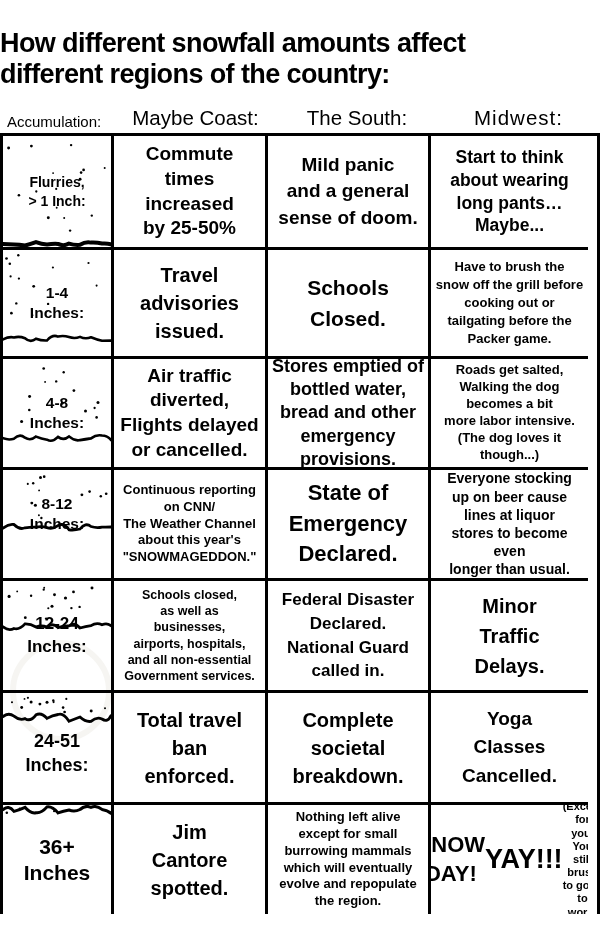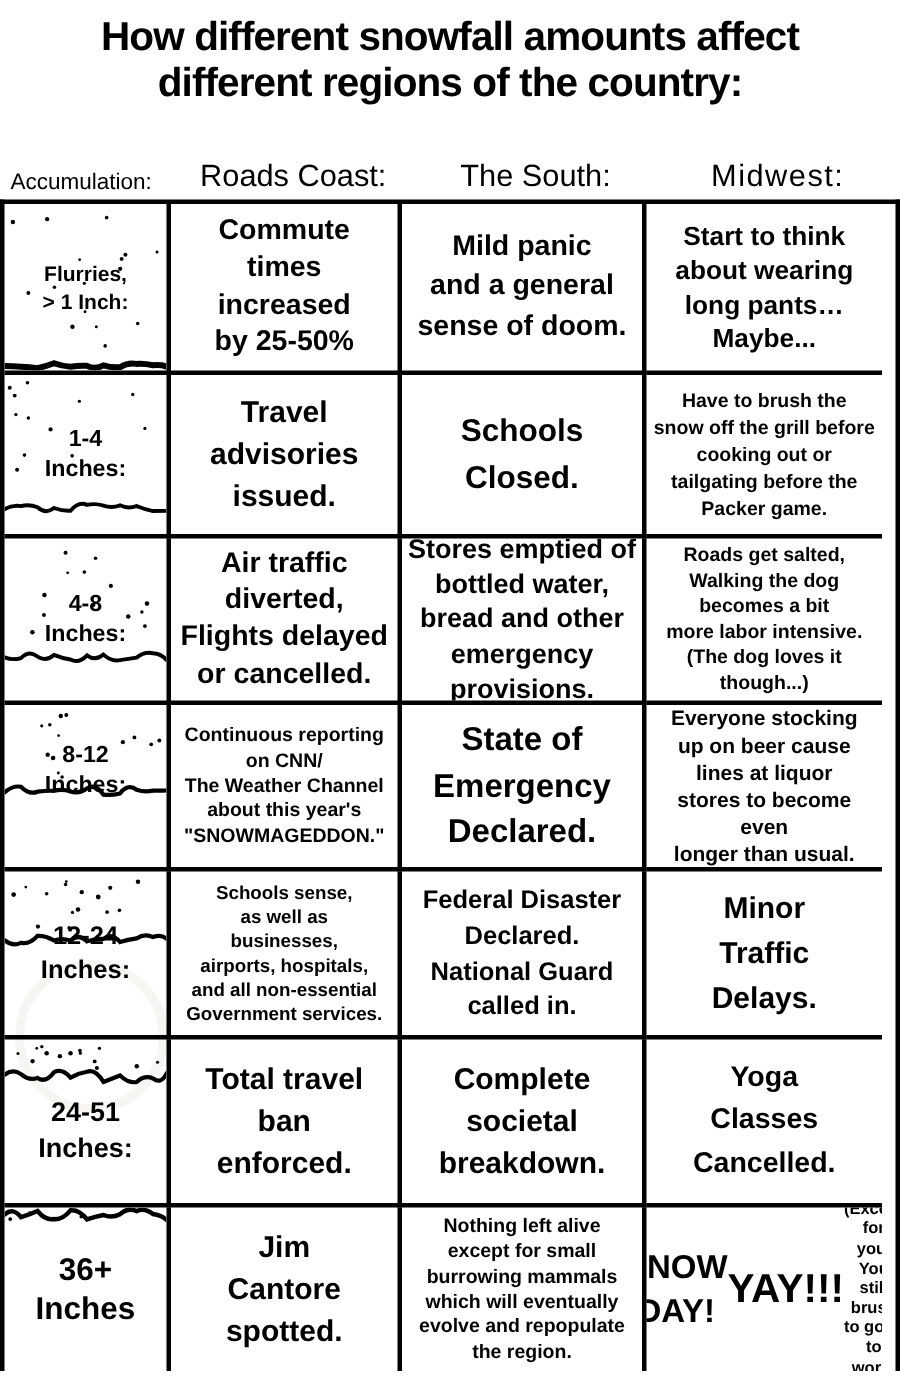--- a/index.html
+++ b/index.html
@@ -2,22 +2,22 @@
 <html><head>
 <meta charset="utf-8">
 <style>
   html,body{margin:0;padding:0}
   body{
     width:600px;height:932px;background:#fff;color:#000;
     font-family:"Liberation Sans",sans-serif;overflow:hidden;
     -webkit-font-smoothing:antialiased;
   }
   .title{
-    height:96px;box-sizing:border-box;padding-top:9px;
-    text-align:center;font-weight:bold;font-size:27px;line-height:1.16;
+    height:96px;box-sizing:border-box;padding-top:28px;
+    font-weight:bold;font-size:27px;line-height:1.16;
     letter-spacing:-0.6px;
   }
   .hdr{
     display:grid;grid-template-columns:114px 157px 166px 157px;
     padding-left:3px;height:37px;align-items:end;box-sizing:border-box;
     padding-bottom:3px;font-weight:normal;
   }
   .hdr .h-acc{font-size:15px;text-align:left;padding-left:4px}
   .hdr .h-col{font-size:20.5px;text-align:center}
   .hdr .h-mid{letter-spacing:1px}
@@ -56,21 +56,21 @@
 
 <div class="wm"></div>
 
 <div class="title">
   <div>How different snowfall amounts affect</div>
   <div>different regions of the country:</div>
 </div>
 
 <div class="hdr">
   <div class="h-acc">Accumulation:</div>
-  <div class="h-col">Roads Coast:</div>
+  <div class="h-col">Maybe Coast:</div>
   <div class="h-col">The South:</div>
   <div class="h-col h-mid">Midwest:</div>
 </div>
 
 <div class="grid">
 
   <div class="cell pb16">
     <svg class="snow-svg" viewBox="0 0 108 111" preserveAspectRatio="none">
         <path d="M0 108.0 Q 5.5 108.2 11 108.5 Q 16.5 108.7 22 109.5 Q 27.5 108.3 33 106.2 Q 38.5 108.2 44 108.5 Q 49.5 107.6 55 107.9 Q 60.5 110.6 66 107.6 Q 71.5 109.3 77 108.8 Q 82.5 105.5 88 106.6 Q 93.5 106.3 99 107.5 Q 104.5 107.1 108 108.4" fill="none" stroke="#000" stroke-width="4" stroke-linecap="round"></path>
         <circle cx="15.9" cy="59.3" r="1.30" fill="#000"></circle>
@@ -221,21 +221,21 @@
         <circle cx="22.3" cy="36.7" r="1.42" fill="#000"></circle>
         <circle cx="28.1" cy="14.8" r="1.19" fill="#000"></circle>
         <circle cx="43.1" cy="37.6" r="1.22" fill="#000"></circle>
         <circle cx="41.2" cy="6.7" r="0.94" fill="#000"></circle>
         <circle cx="68.4" cy="27.1" r="1.22" fill="#000"></circle>
         <circle cx="40.7" cy="8.7" r="1.16" fill="#000"></circle>
       </svg>
     <span class="lbl fs17">12-24
 Inches:</span>
   </div>
-  <div class="cell fs12">Schools sense,
+  <div class="cell fs12">Schools closed,
 as well as
 businesses,
 airports, hospitals,
 and all non-essential
 Government services.</div>
   <div class="cell fs17 lh14">Federal Disaster
 Declared.
 National Guard
 called in.</div>
   <div class="cell fs20 lh15 lastcol">Minor

